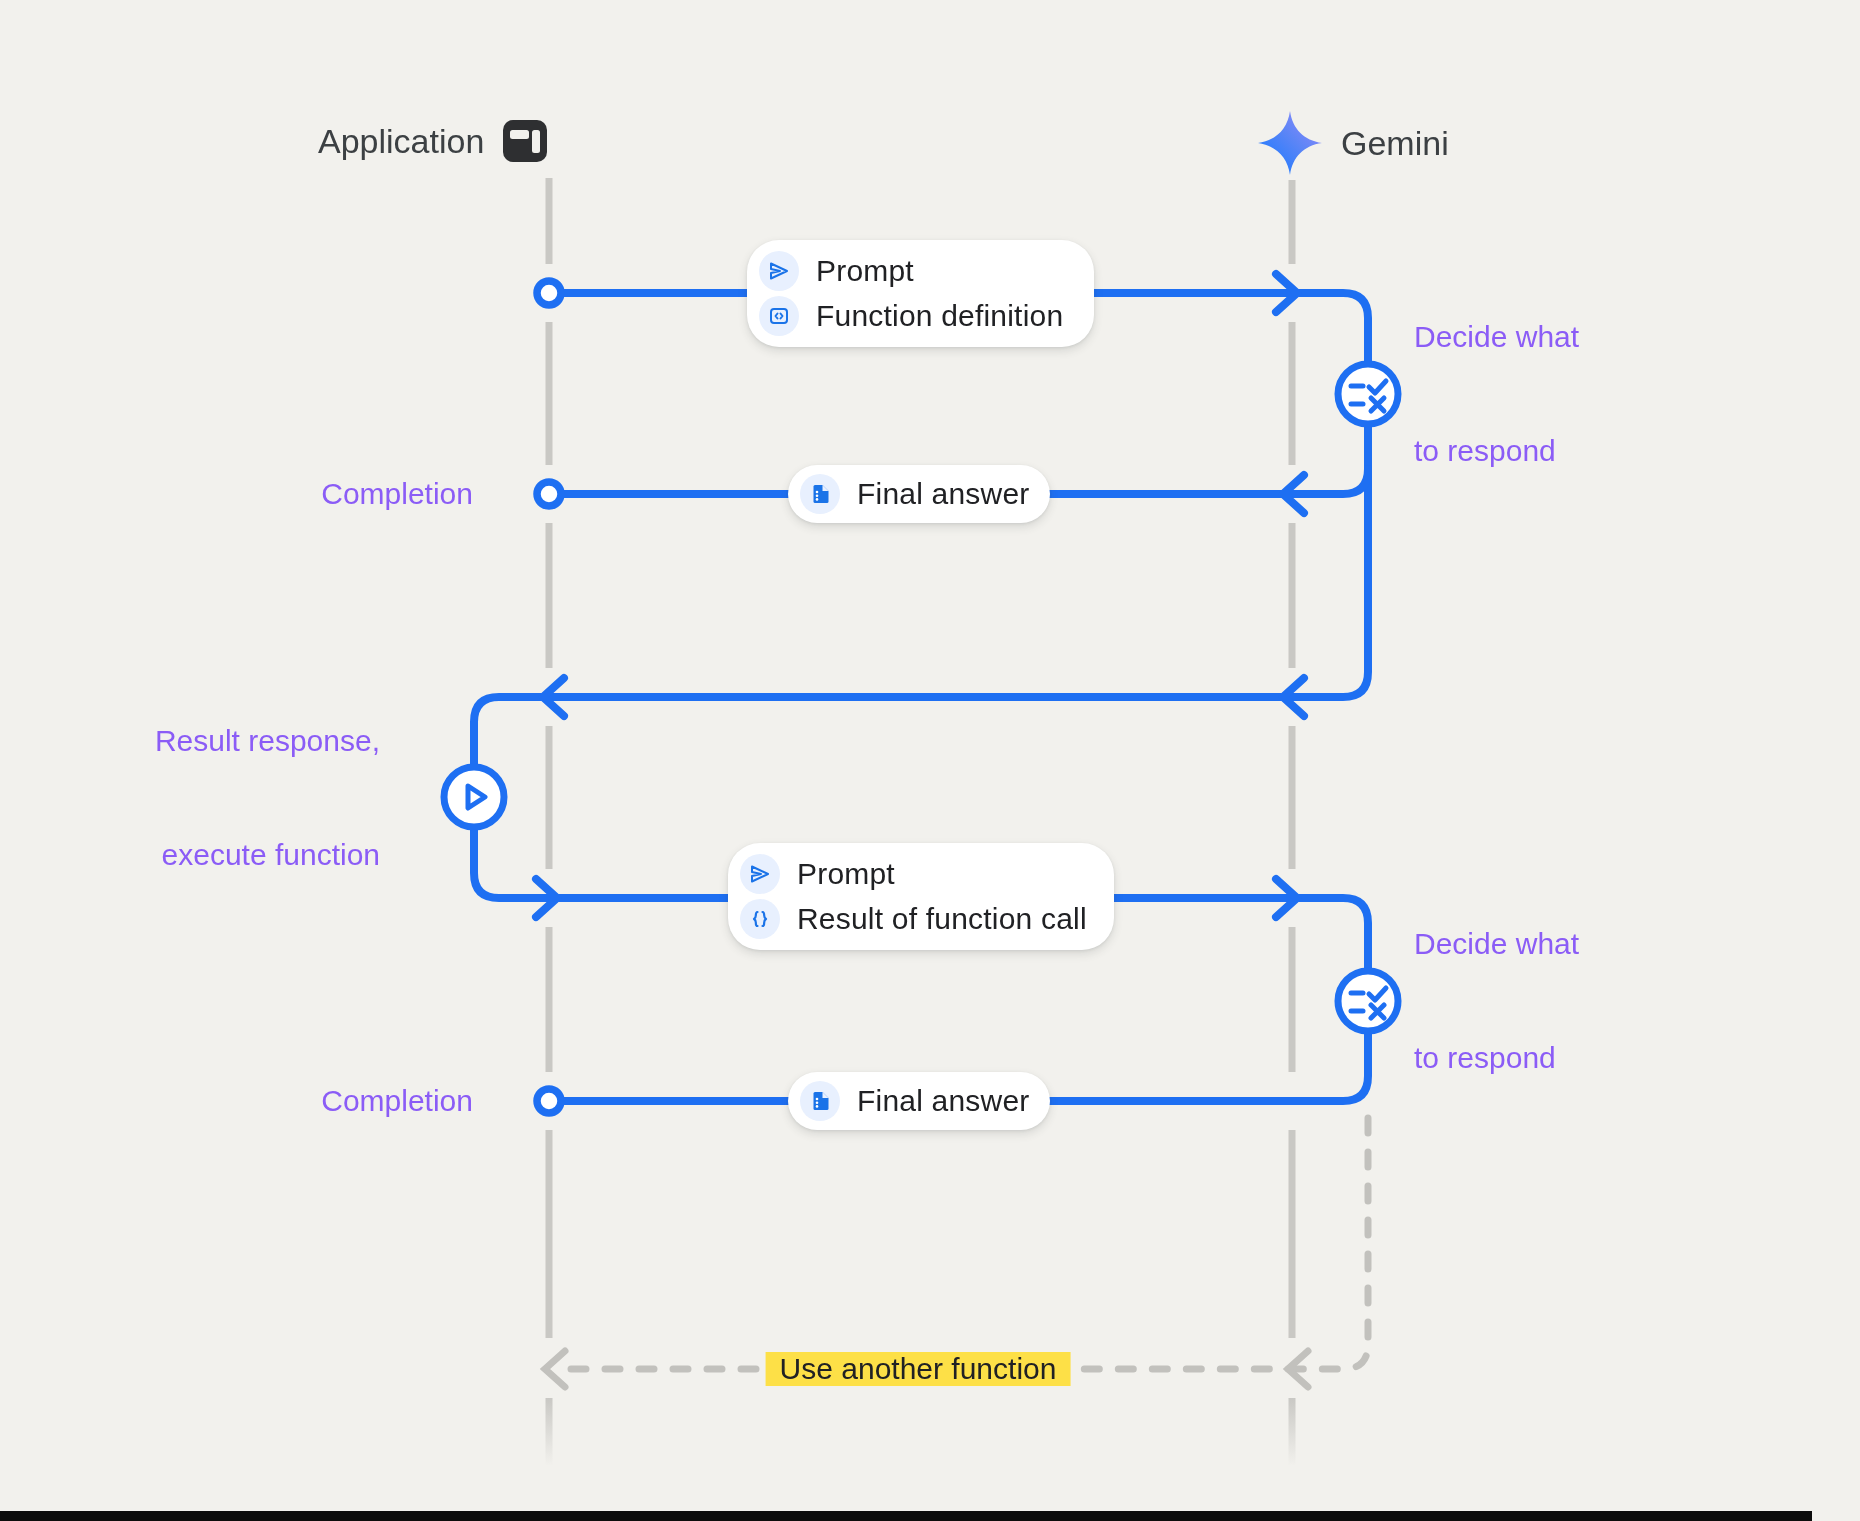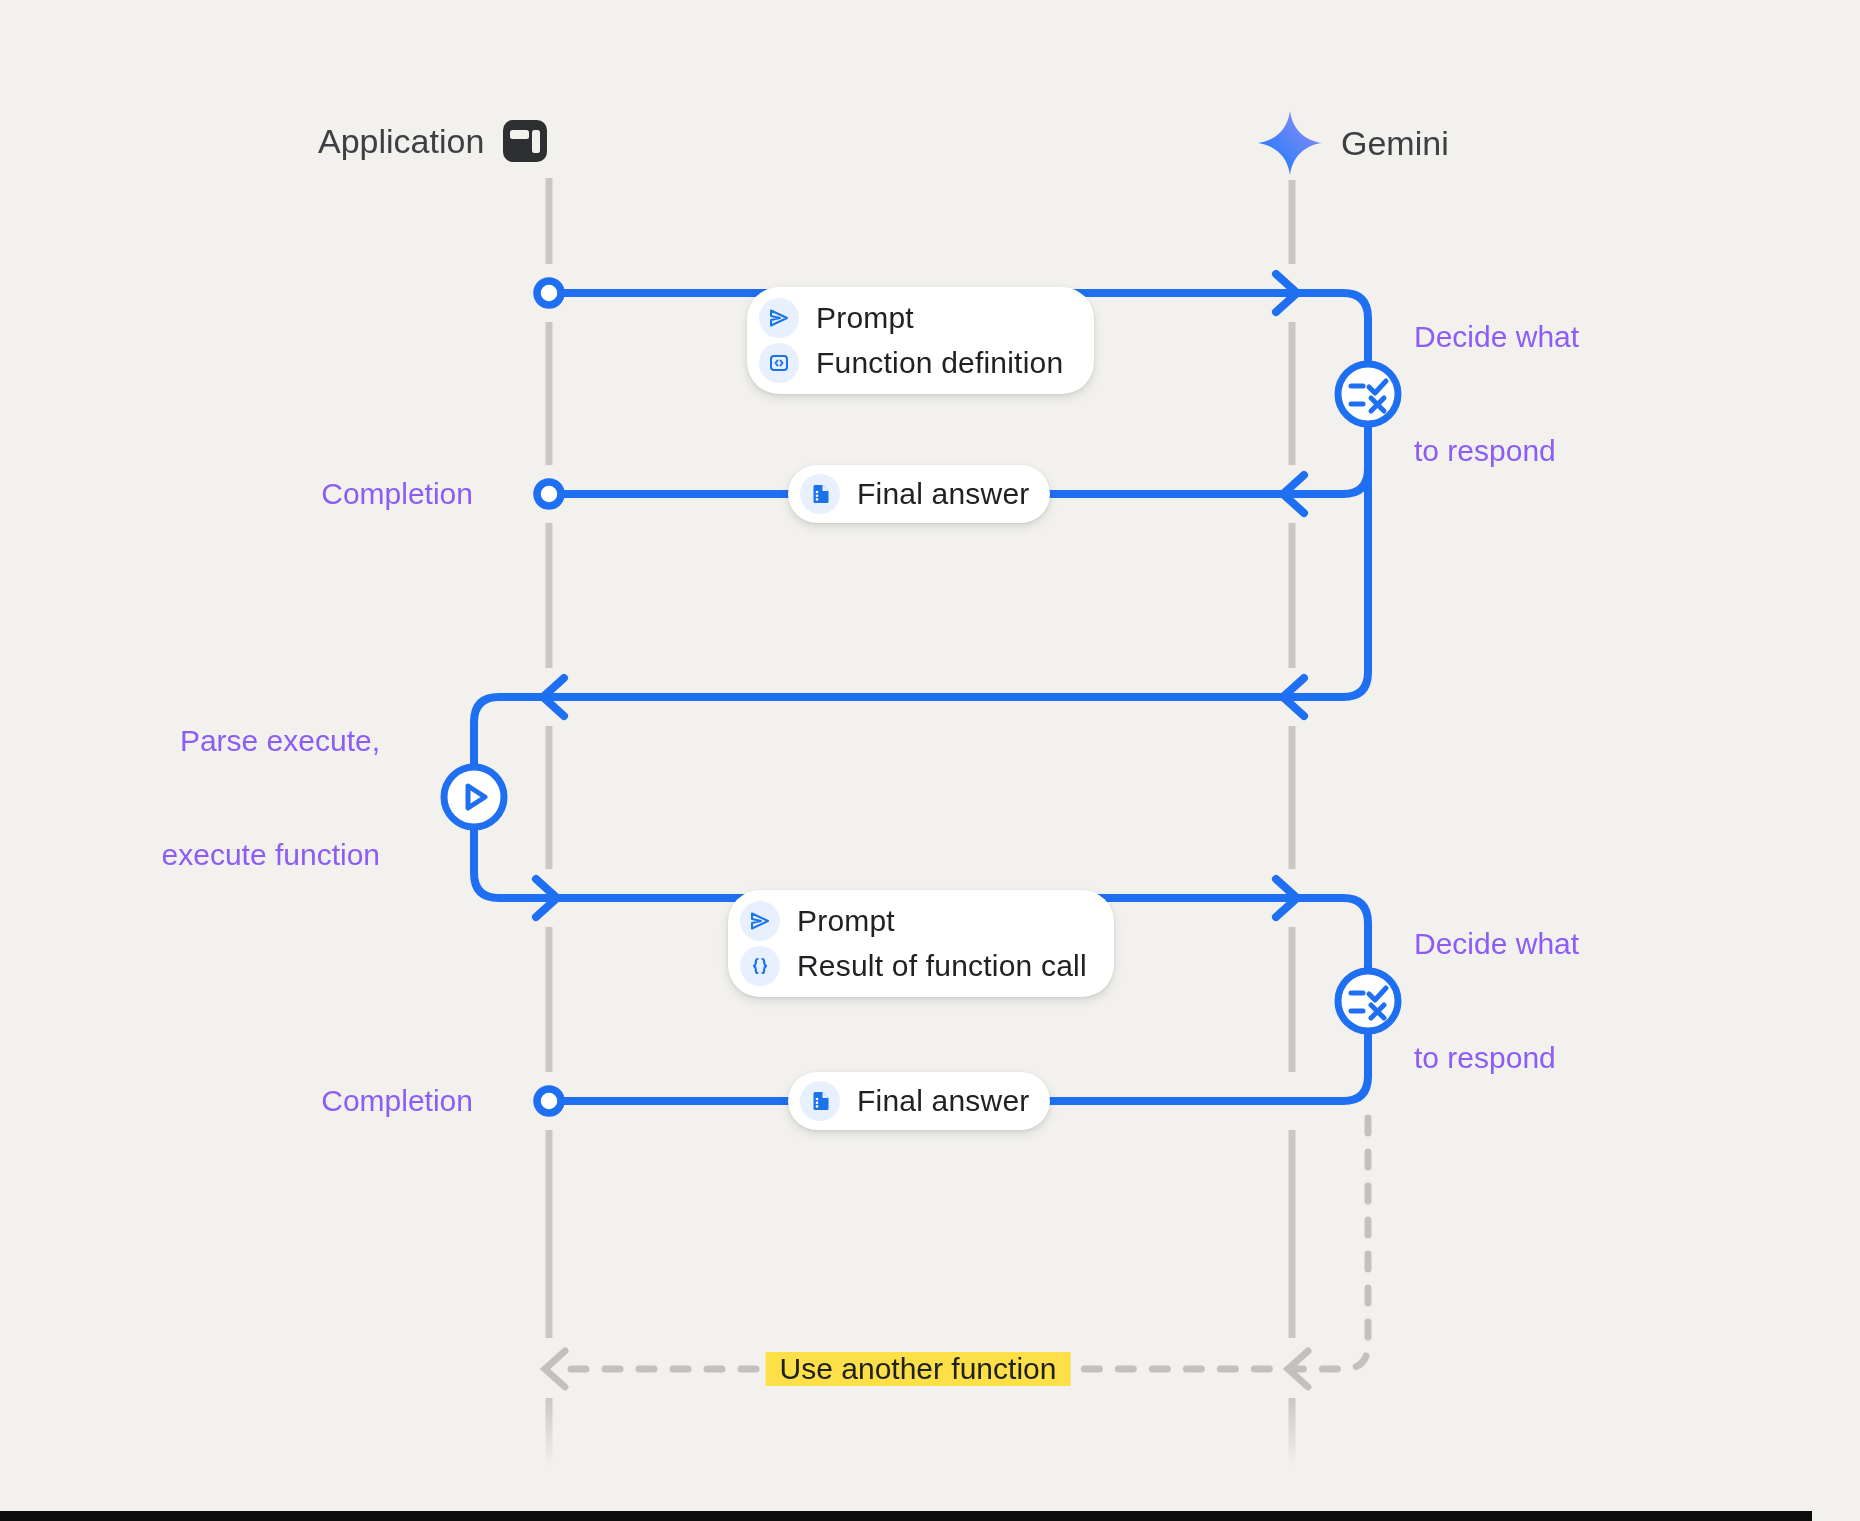--- a/index.html
+++ b/index.html
@@ -11,21 +11,21 @@
   .hdr{position:absolute;z-index:3;display:flex;align-items:center;gap:18px;}
   .hdr .hlabel{font-size:34px;font-weight:500;color:#3c4043;white-space:pre;}
   .pill{
     position:absolute;z-index:4;background:#fff;border-radius:32px;
     box-shadow:0 4px 10px rgba(60,64,67,.14),0 1px 3px rgba(60,64,67,.10);
     display:flex;flex-direction:column;justify-content:center;
     padding:8px 24px 8px 12px;box-sizing:border-box;
   }
   .pill .row{display:flex;align-items:center;gap:17px;height:46px;}
   .pill.one{height:58px;}
-  .pill.two{height:107px;margin-top:47px;}
+  .pill.two{height:107px;}
   .chip{
     width:40px;height:40px;border-radius:50%;background:#e8f0fe;
     display:flex;align-items:center;justify-content:center;flex:0 0 auto;
   }
   .plabel{font-size:30px;color:#202124;white-space:pre;letter-spacing:.2px;}
   .bluelabel{
     position:absolute;z-index:3;color:#8b5cf6;font-size:30px;font-weight:500;
     line-height:38px;white-space:pre;
   }
   .darklabel{
@@ -223,20 +223,20 @@
   <div class="bluelabel" style="left:1414px;top:394px;transform:translateY(-50%);">
     <div>Decide what</div>
     <div>to respond</div>
   </div>
   <div class="bluelabel" style="left:1414px;top:1001px;transform:translateY(-50%);">
     <div>Decide what</div>
     <div>to respond</div>
   </div>
 
   <div class="bluelabel" style="right:1432px;top:798px;transform:translateY(-50%);text-align:right;">
-    <div>Parse execute,</div>
+    <div>Result response,</div>
     <div>execute function</div>
   </div>
 
   <div class="darklabel" style="left:918px;top:1369px;">Use another function</div>
 
   <div class="bottom-bar"></div>
 </div>
 
 </body></html>

